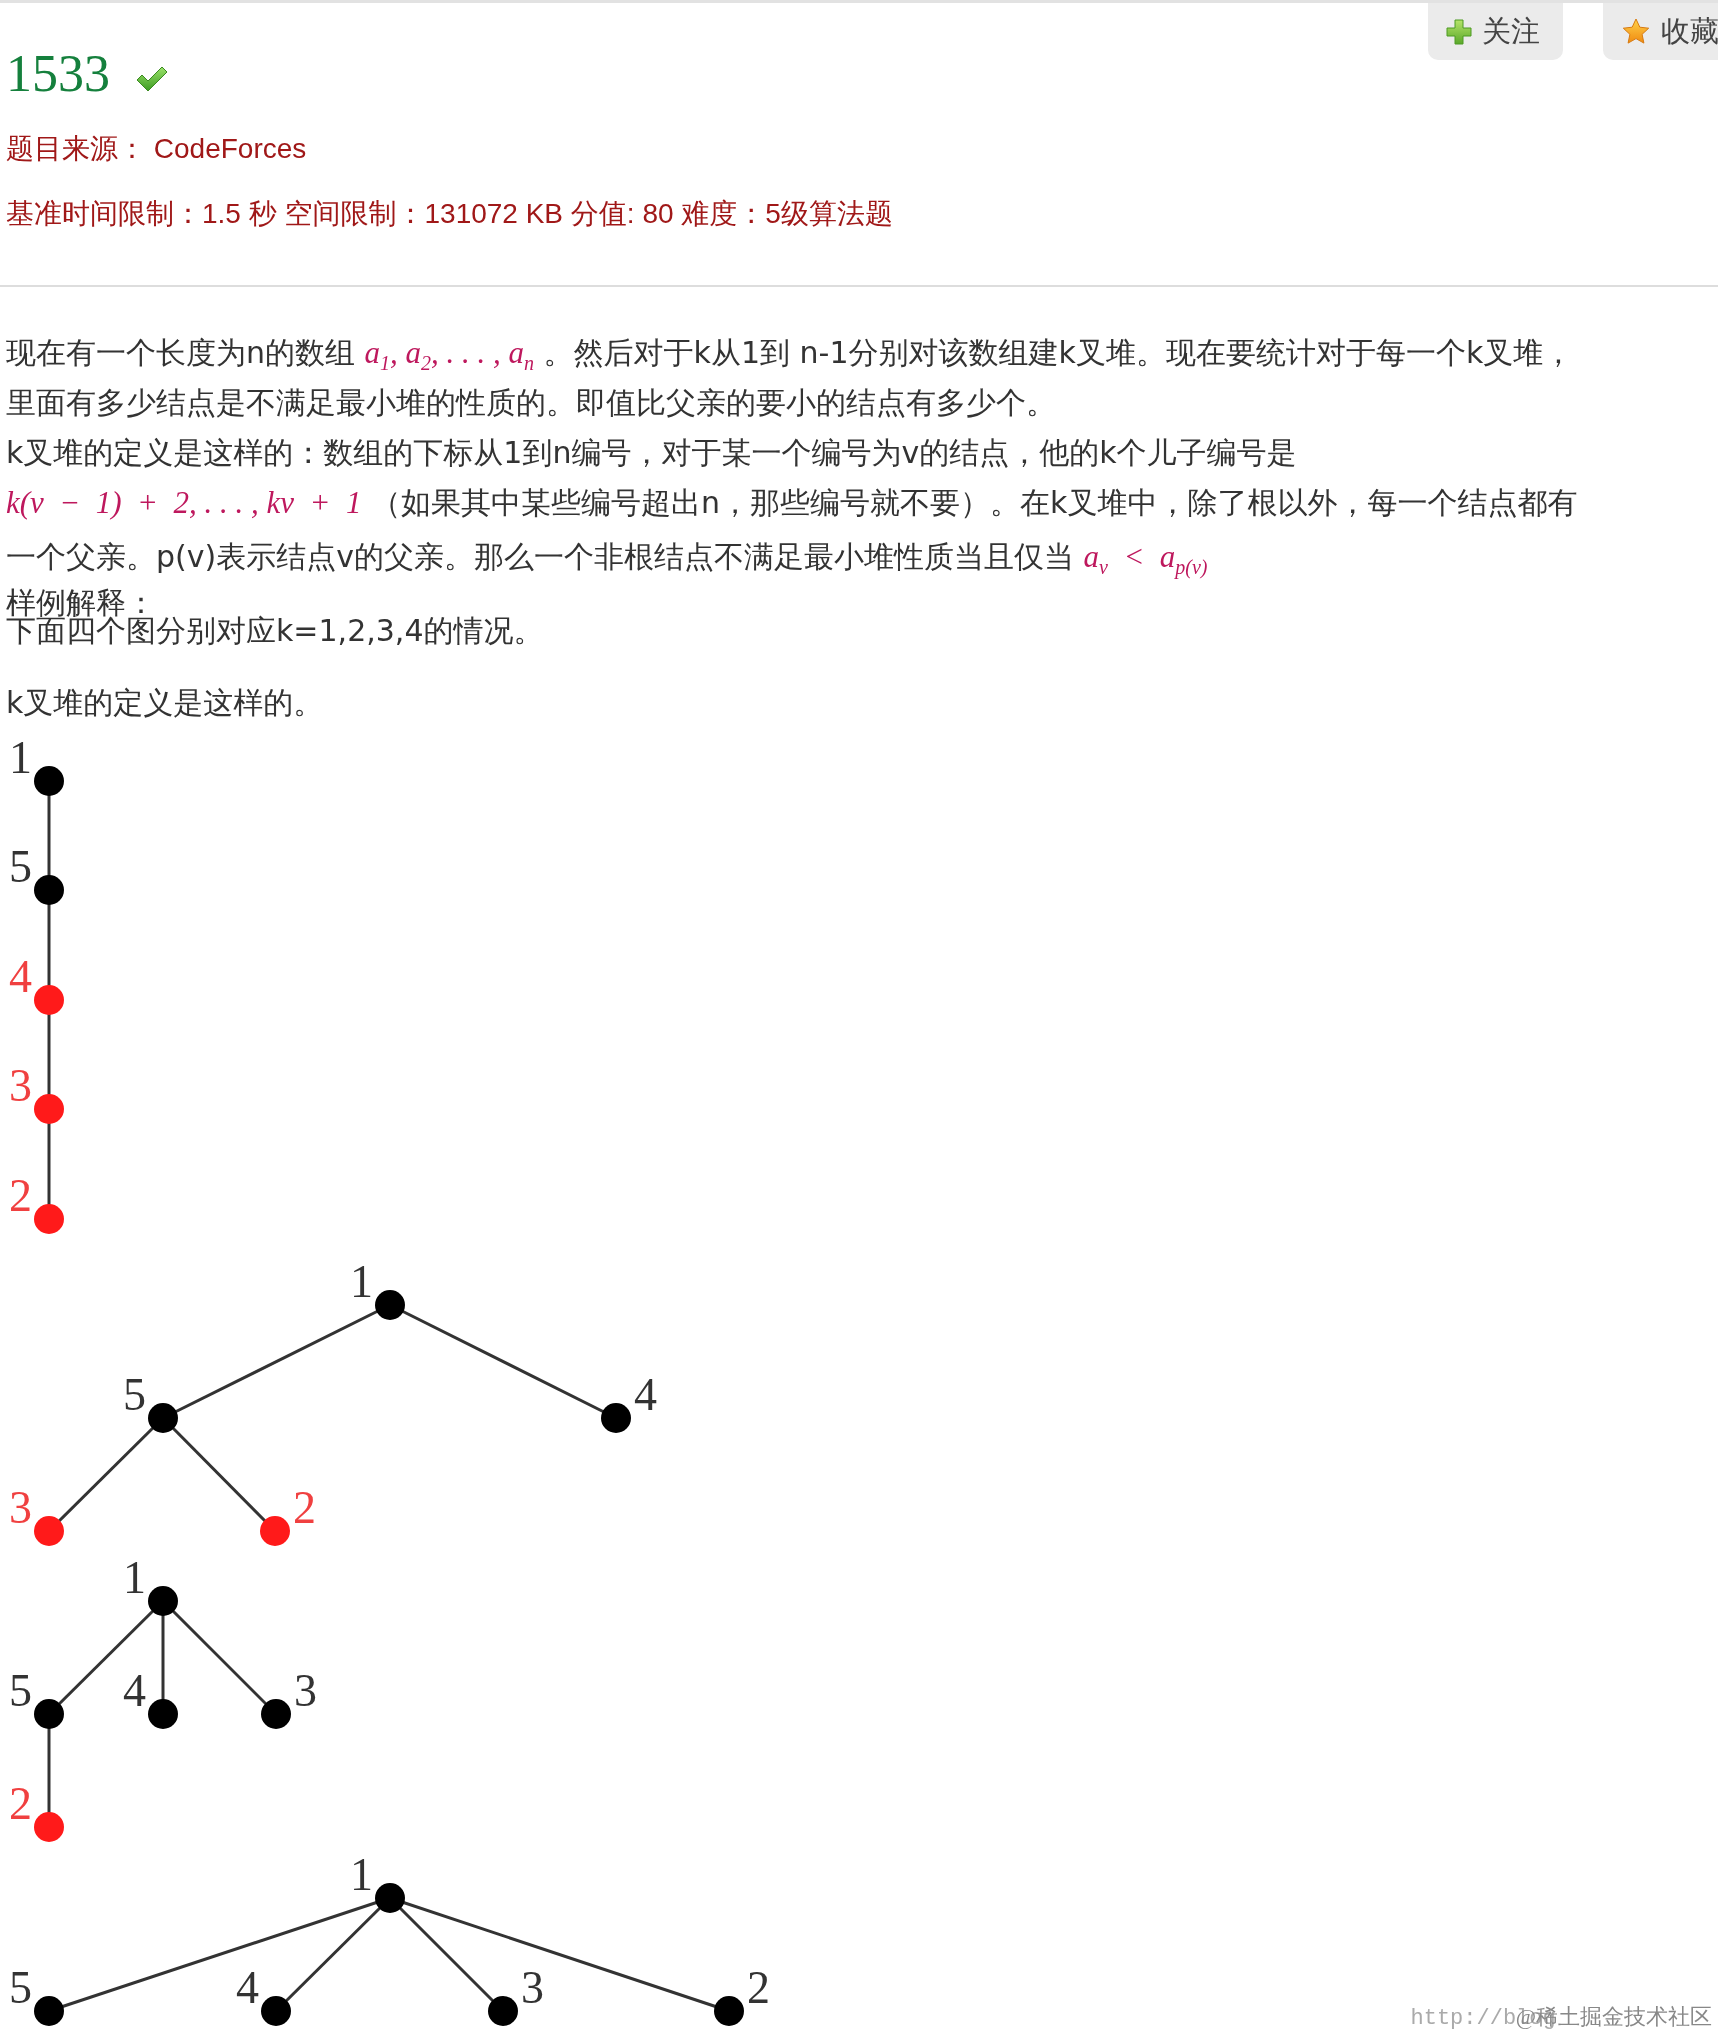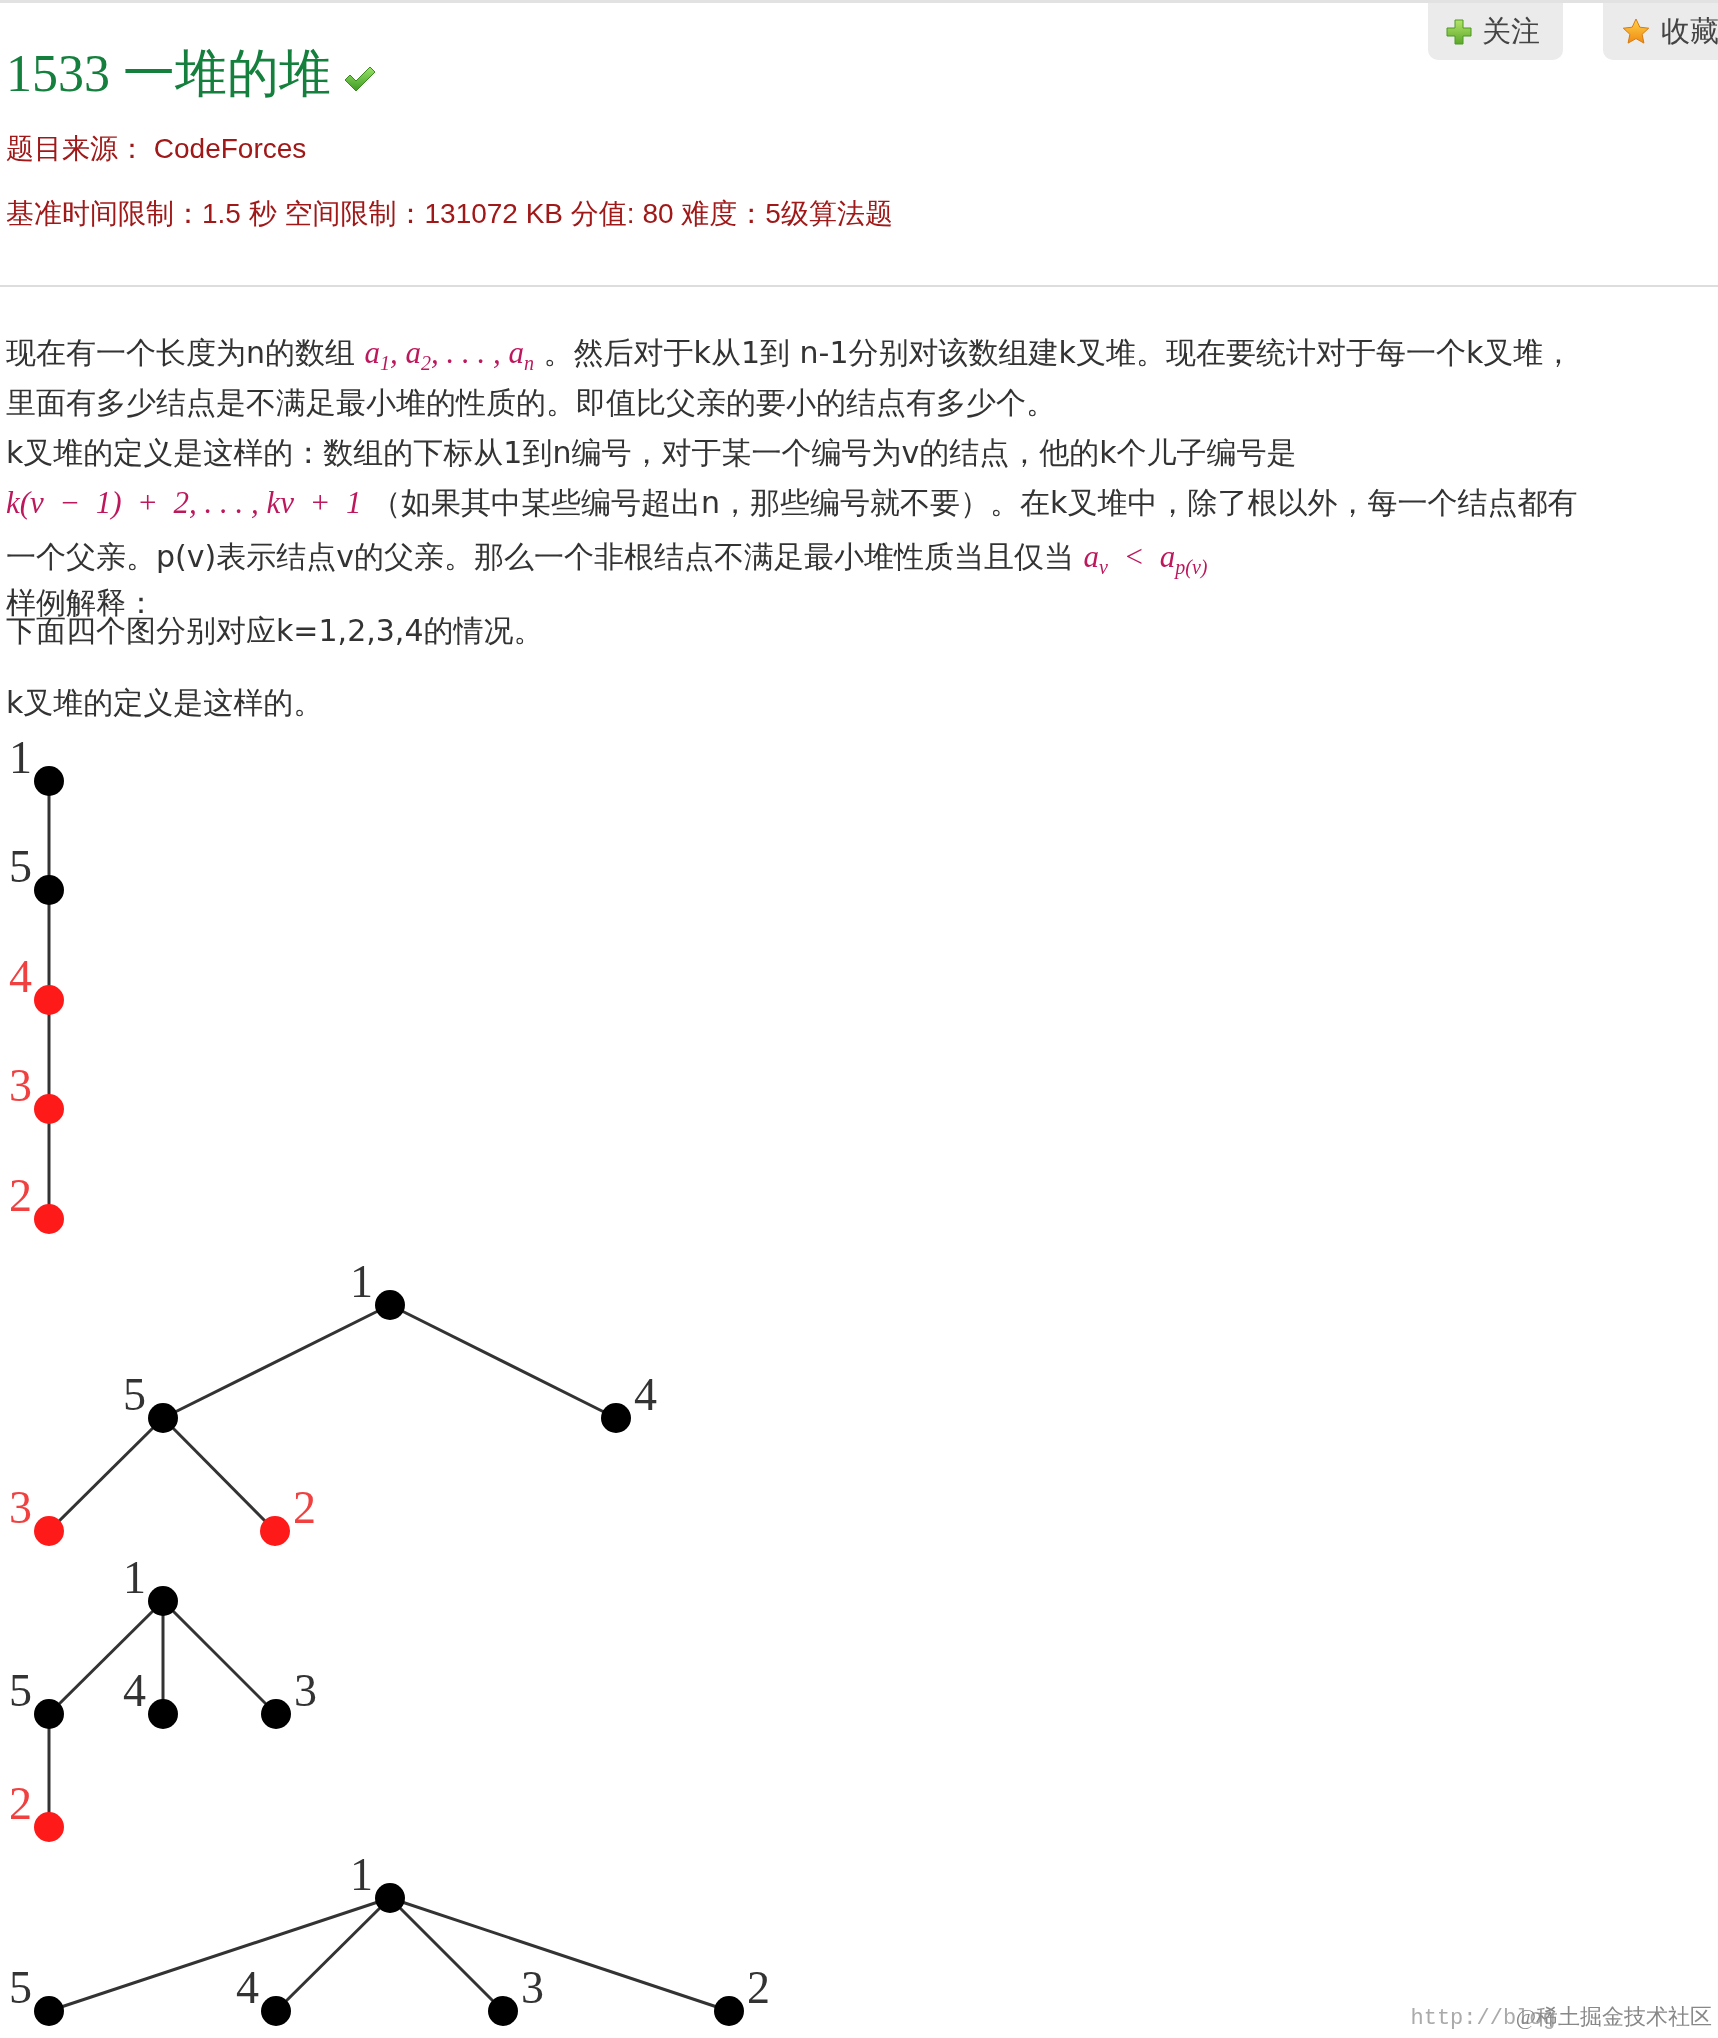--- a/index.html
+++ b/index.html
@@ -52,21 +52,21 @@
           <stop offset="0" stop-color="#ffd24a"></stop>
           <stop offset="1" stop-color="#f08a10"></stop>
         </linearGradient>
       </defs>
     <path d="M15 2l3.8 8.2 8.9 1-6.6 6.1 1.8 8.8L15 21.6 7.1 26.1l1.8-8.8L2.3 11.2l8.9-1z" fill="url(#st)" stroke="#d77a10" stroke-width="1"></path>
   </svg>
   <span class="lbl">收藏</span>
 </div>
 
 <div class="title">
-  <span>1533</span>&nbsp;<span>一堆的堆</span>
+  <span>1533</span>&nbsp;
   <svg class="check" width="34" height="30" viewBox="0 0 34 30">
     <defs>
         <linearGradient id="gc" x1="0" y1="0" x2="0" y2="1">
           <stop offset="0" stop-color="#9be36a"></stop>
           <stop offset="1" stop-color="#3c9a22"></stop>
         </linearGradient>
       </defs>
     <path d="M2 16l5-5 6 6L27 3l5 5-19 19z" fill="url(#gc)" stroke="#3a8a20" stroke-width="1"></path>
   </svg>
 </div>

